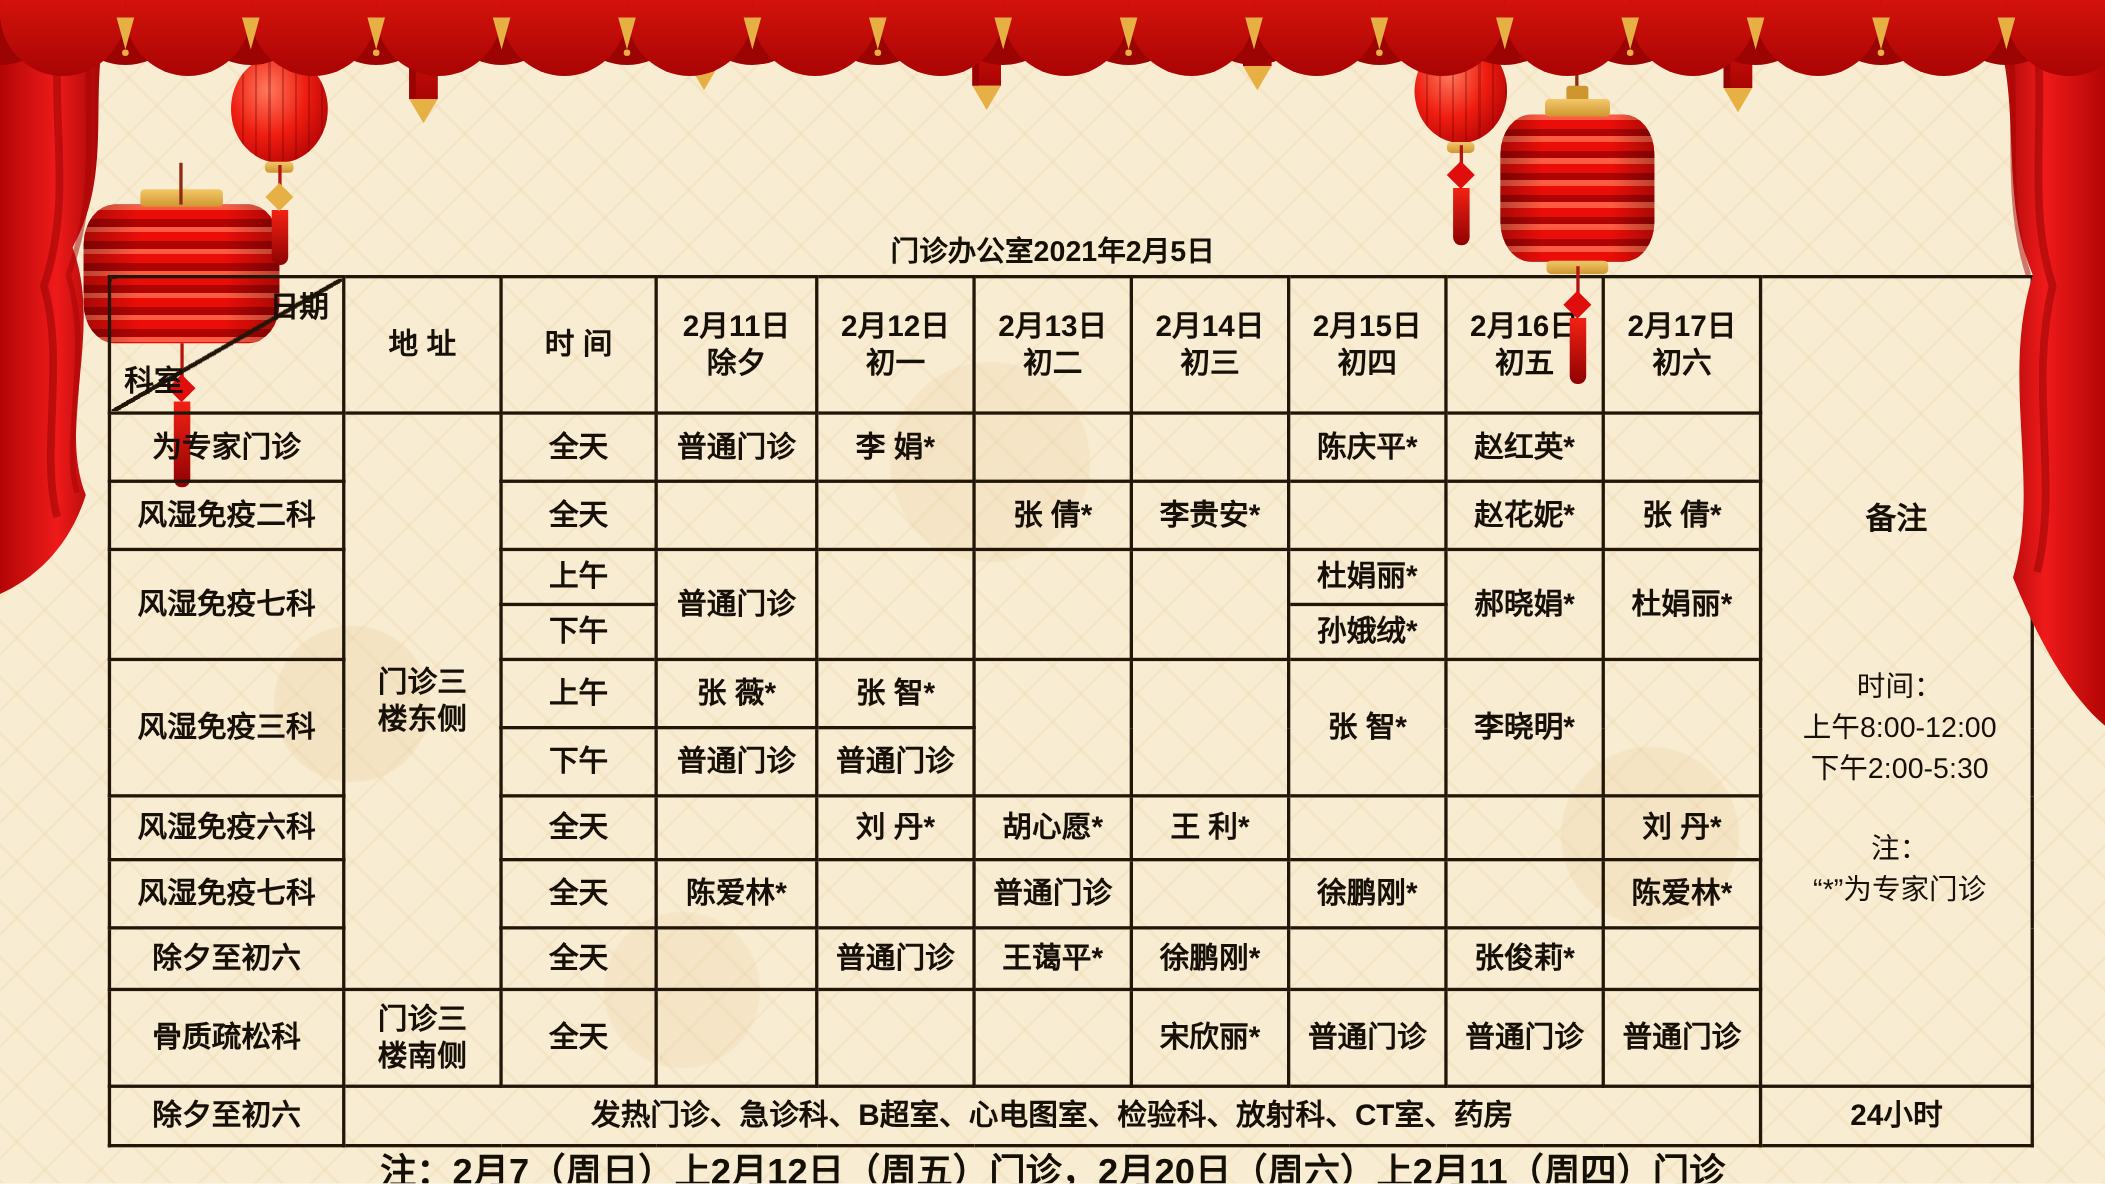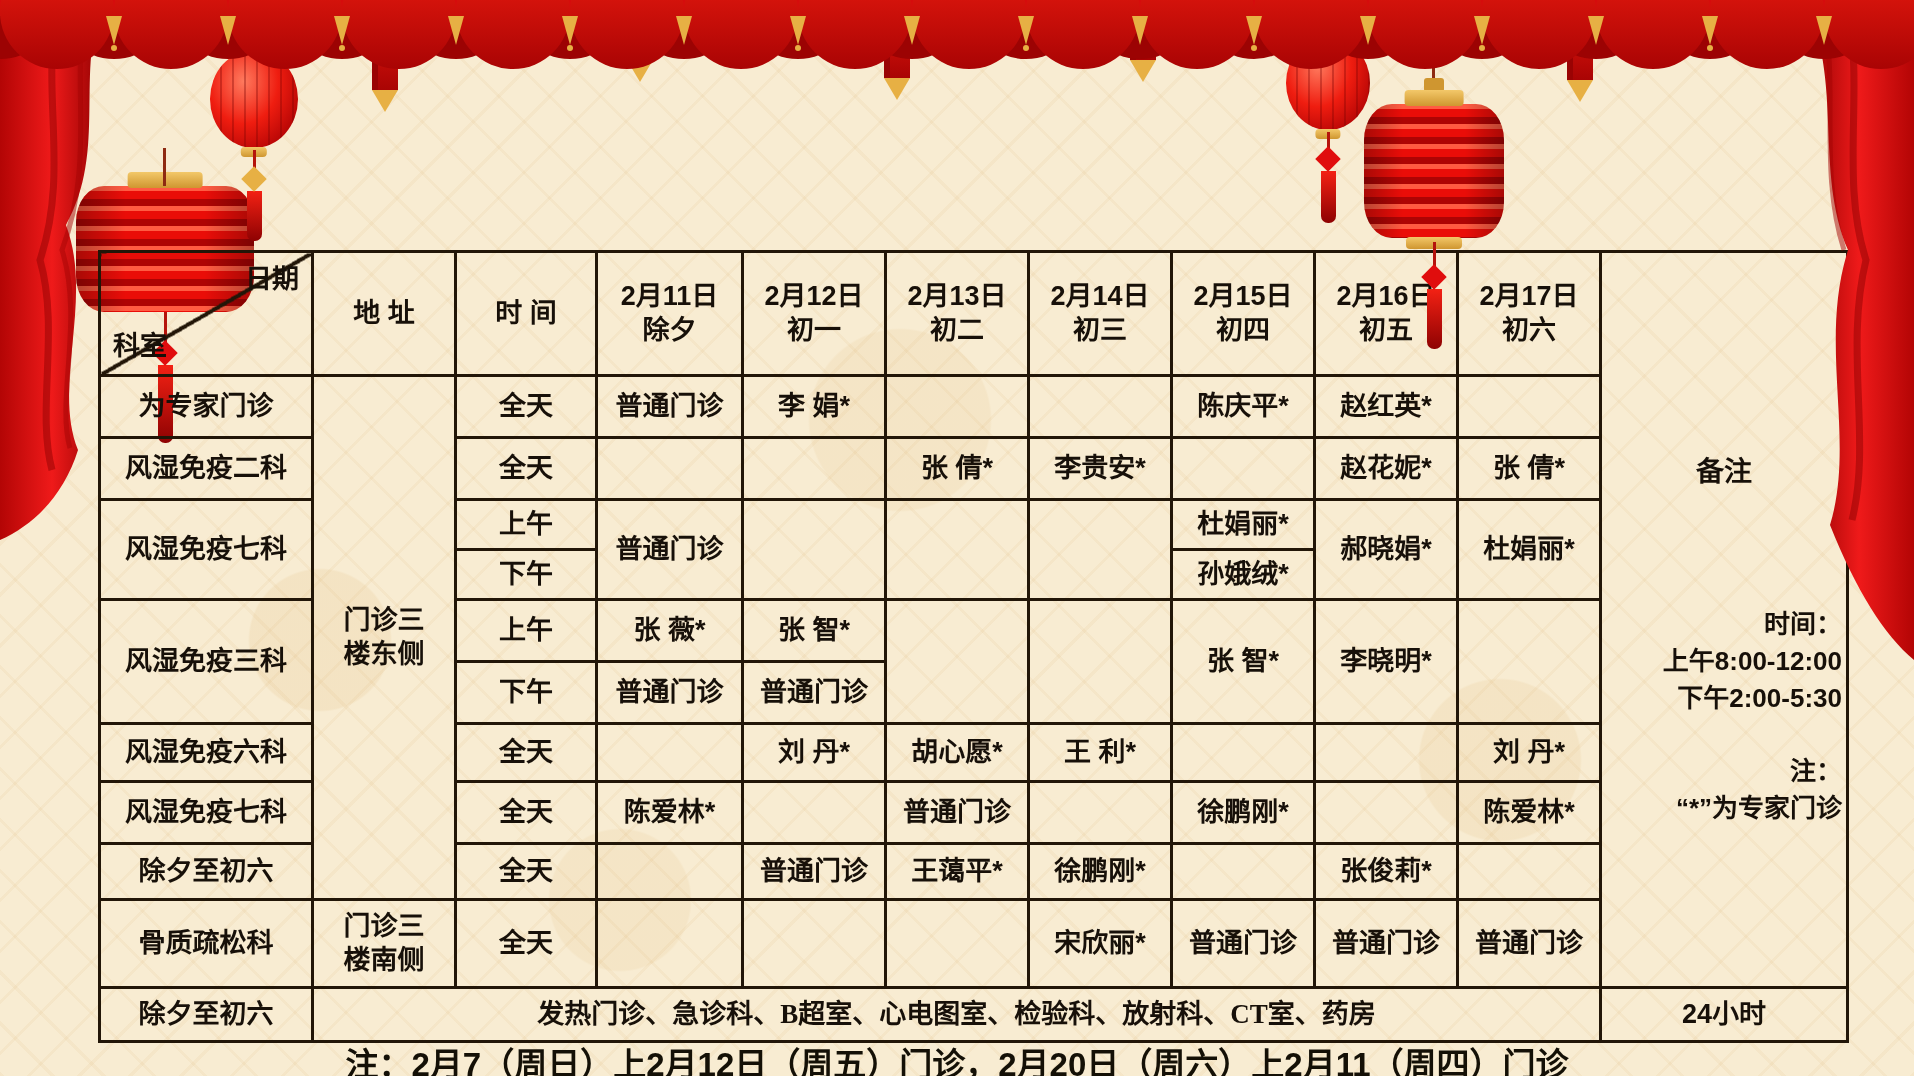--- a/index.html
+++ b/index.html
@@ -22,30 +22,30 @@
     font-size:33px;font-weight:700;color:#141006;z-index:3;}
   
   .tbl{position:absolute;left:98px;top:250px;width:1748px;border-collapse:collapse;
     table-layout:fixed;z-index:2;color:#171009;font-weight:700;}
   .tbl td{border:3px solid #221608;text-align:center;vertical-align:middle;
     font-size:27px;line-height:1.25;padding:0;}
   tr.h124{height:124px} tr.h62{height:62px} tr.h50{height:50px} tr.h58{height:58px}
   tr.h56{height:56px} tr.h88{height:88px} tr.h54{height:54px}
   .pre{white-space:pre-line;}
   .dept{font-size:28px;}
-  .svc{font-size:30px;font-family:Liberation Serif, serif;}
+  .svc{font-size:30px;}
   .corner{position:relative;
     background:linear-gradient(to bottom right, transparent calc(50% - 2px),
       #221608 calc(50% - 2px), #221608 calc(50% + 2px), transparent calc(50% + 2px));}
   .corner .lbl-date{position:absolute;top:10px;right:12px;}
   .corner .lbl-dept{position:absolute;bottom:10px;left:12px;}
   .remark-cell{vertical-align:top;}
   .remark-title{margin-top:42px;font-size:28px;text-align:center;}
-  .remark-notes{margin:117px 4px 0 10px;font-size:26px;font-weight:700;
-    text-align:right;line-height:1.42;white-space:pre-line;}
+  .remark-notes{margin:117px 4px 0 10px;font-size:26px;font-weight:400;
+    text-align:center;line-height:1.42;white-space:pre-line;}
   
   .bunting{position:absolute;top:0;left:0;z-index:6;}
   .curtain-l{position:absolute;top:0;left:0;z-index:4;}
   .curtain-r{position:absolute;top:0;right:0;z-index:4;}
   .string{position:absolute;width:3px;background:#8e2a12;z-index:5;}
   .lantern{position:absolute;z-index:5;}
   .l-round{border-radius:50%;
     background:radial-gradient(ellipse at 38% 32%, #ff7a5e 0%, #ef1d10 45%, #b50505 80%, #8e0202 100%);}
   .l-round::after{content:"";position:absolute;inset:0;border-radius:50%;
     background:repeating-linear-gradient(90deg, transparent 0 10px, rgba(120,0,0,.33) 10px 12px);}
@@ -77,20 +77,21 @@
   <div class="lantern l-drum z1" style="left:76px;top:186px;width:178px;height:126px;">
     <div class="cap-t"></div>
   </div>
   <div class="string z1" style="left:163px;top:148px;height:38px;"></div>
   <div class="tassel z1" style="left:152px;top:312px;">
     <div class="cord" style="height:34px;"></div>
       <div class="knot"></div>
       <div class="fringe" style="height:78px;"></div>
   </div>
 
+  <div class="subtitle">门诊办公室2021年2月5日</div>
 
   <table class="tbl">
     <colgroup>
       <col style="width:213px">
         <col style="width:143px">
         <col style="width:141px">
       <col style="width:146px">
         <col style="width:143px">
         <col style="width:143px">
       <col style="width:143px">

